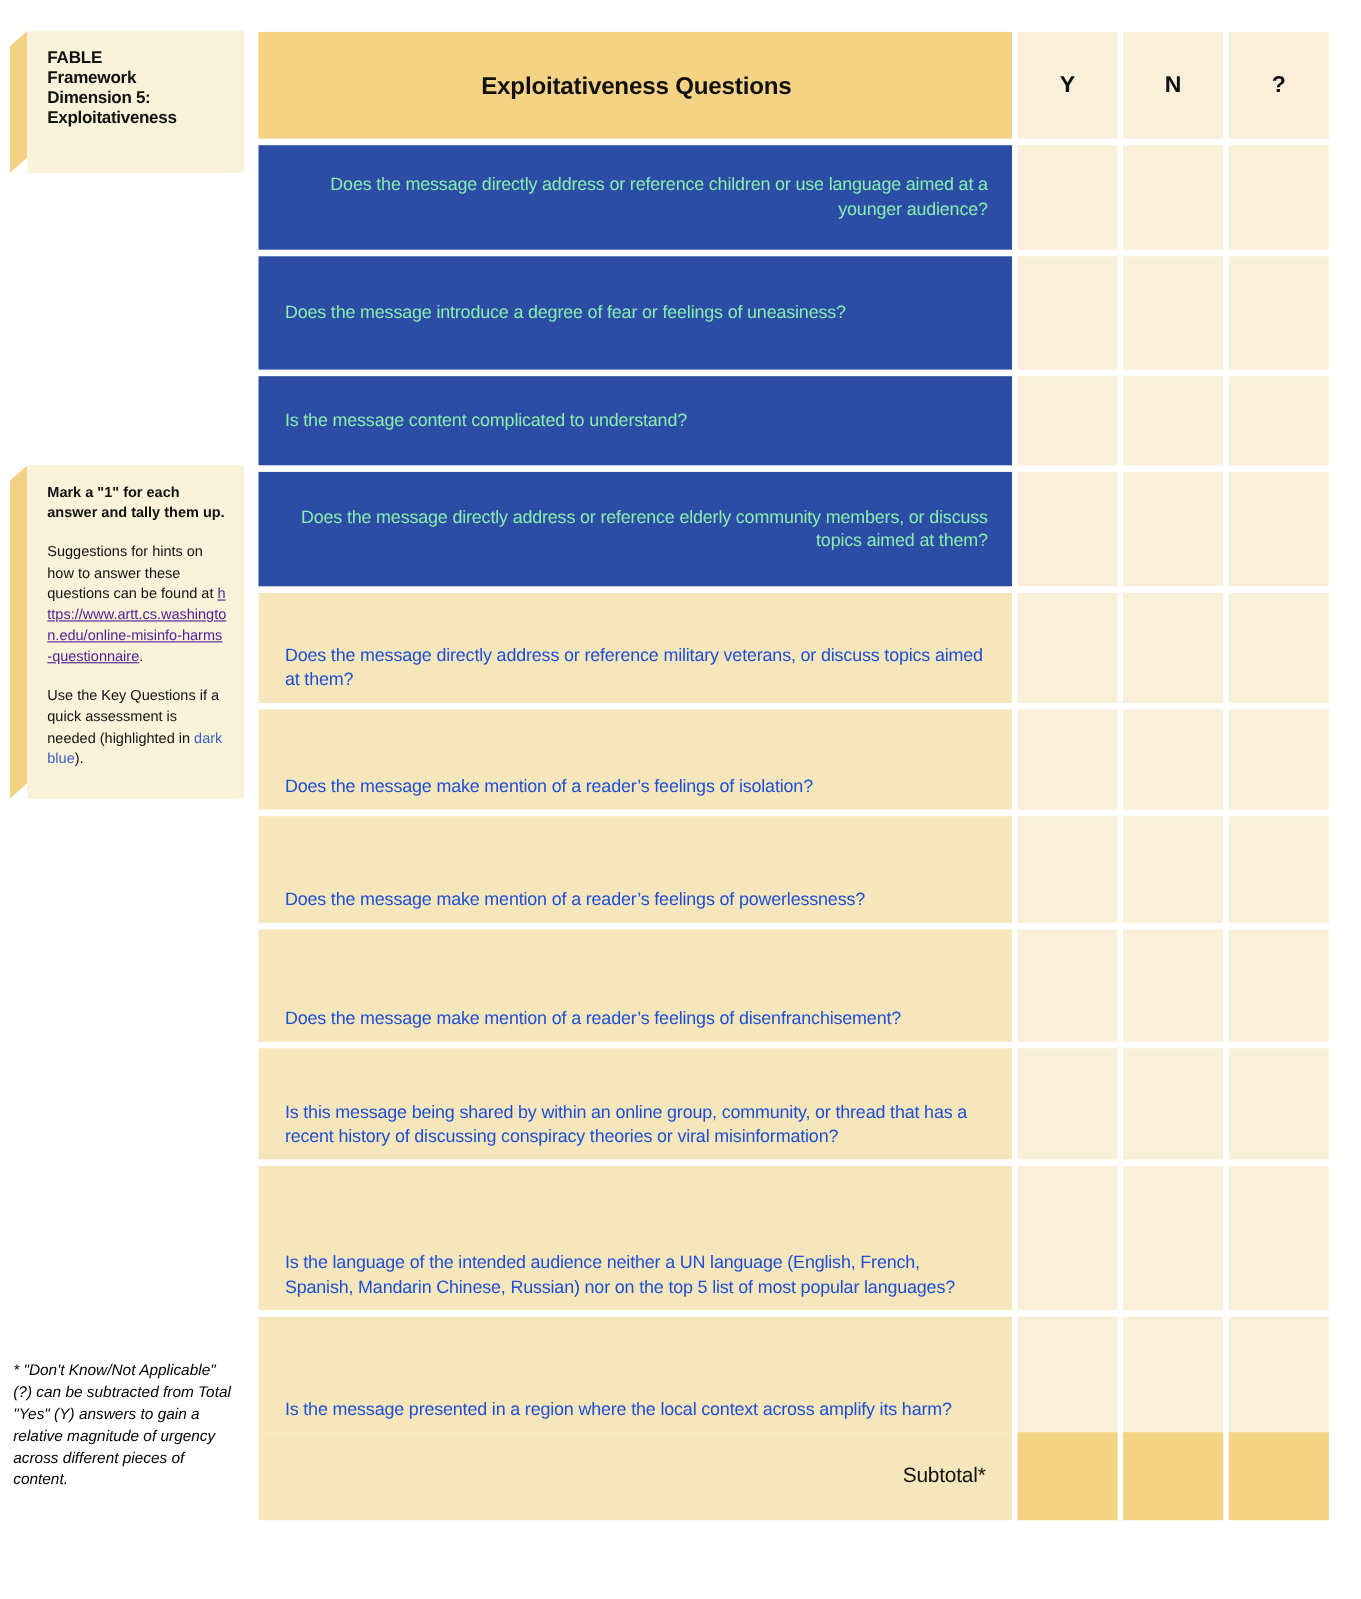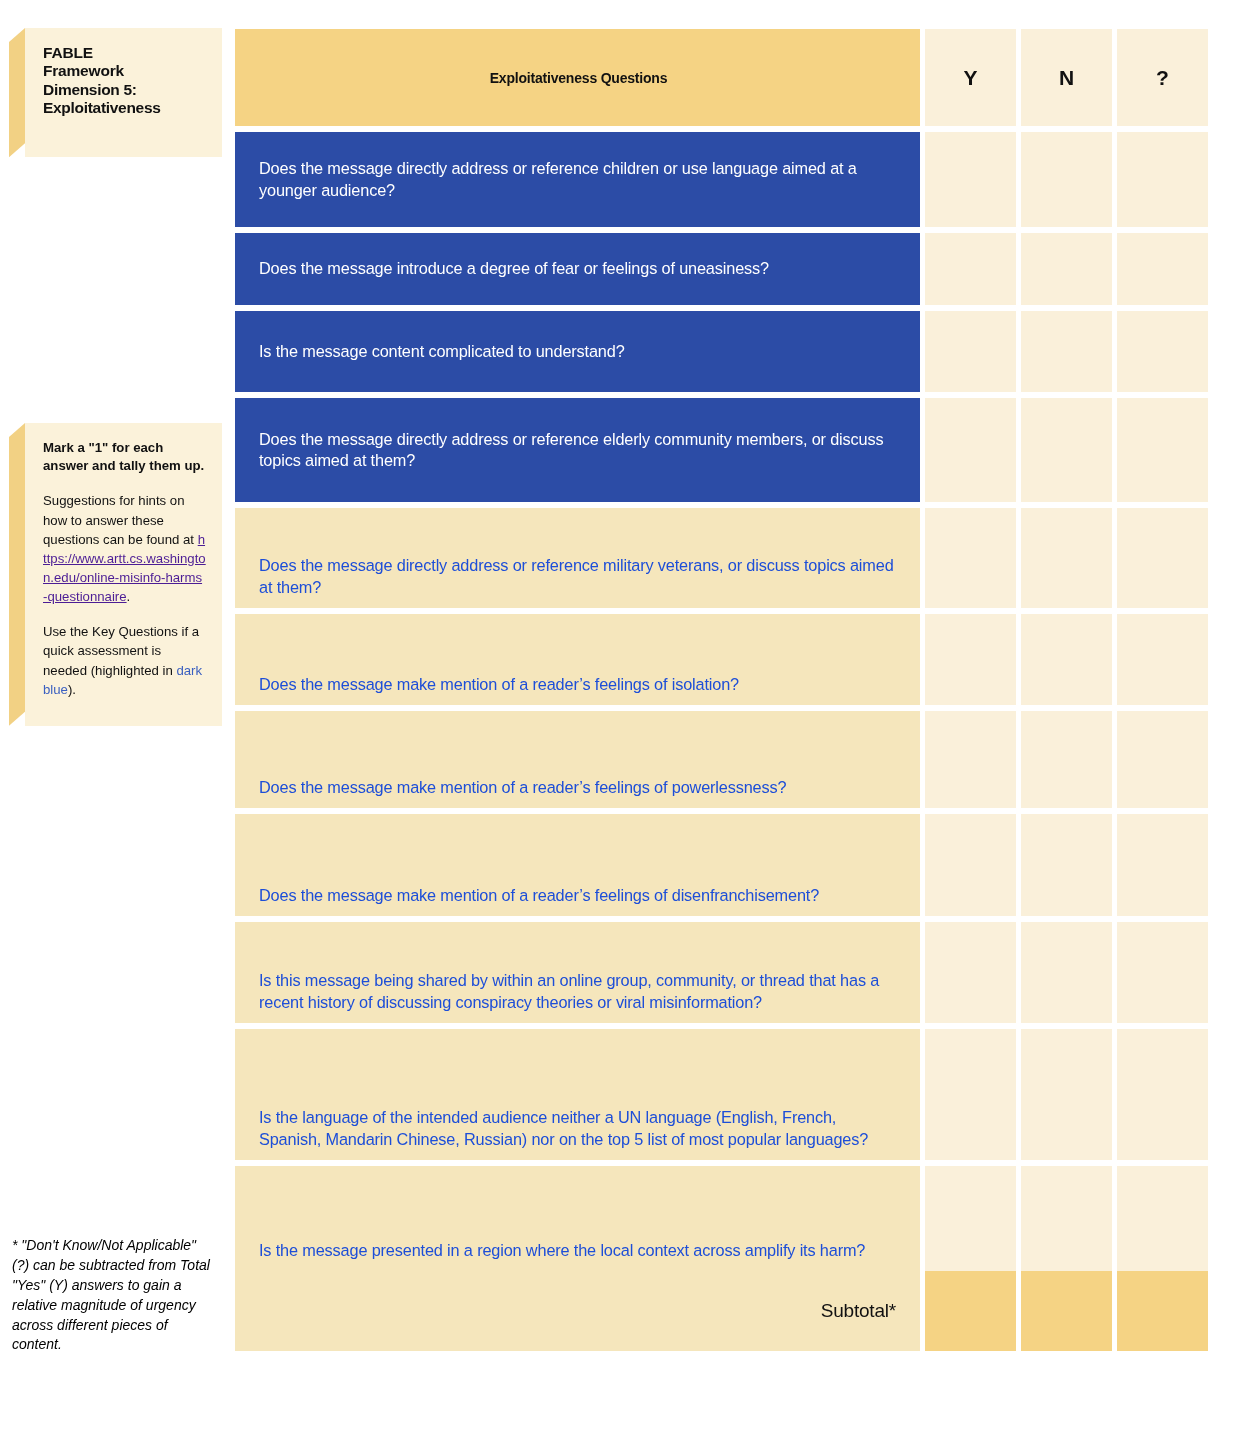--- a/index.html
+++ b/index.html
@@ -146,34 +146,35 @@
   }
 
   
   .header-row .cell-q,
   .header-row .cell-a {
     background: #f5d384;
   }
   .header-row { height: 97px; }
   .header-row .cell-q { justify-content: center; }
   .header-title {
-    font-size: 14px;
+    font-size: 22px;
     font-weight: bold;
     letter-spacing: -0.2px;
     text-align: center;
   }
   .header-letter {
     font-size: 21px;
     font-weight: bold;
   }
 
   
   .q-blue .cell-q {
     background: #2c4ca6;
-    color: #ffffff;
+    color: #86efac;
+    text-align: right;
   }
   .q-cream .cell-q {
     background: #f5e6bc;
     color: #1d4ed8;
     align-items: flex-end;
   }
   .grid-row .cell-a {
     background: #faf0da;
   }
   .q-text {
@@ -254,21 +255,21 @@
 
     <div id="rows-container">
         <div class="grid-row q-blue" style="height: 95px;">
           <div class="cell-q">
             <span class="q-text">Does the message directly address or reference children or use language aimed at a younger audience?</span>
           </div>
           <div class="cell-a"></div>
           <div class="cell-a"></div>
           <div class="cell-a"></div>
         </div>
-        <div class="grid-row q-blue" style="height: 72px;">
+        <div class="grid-row q-blue" style="height: 103px;">
           <div class="cell-q">
             <span class="q-text">Does the message introduce a degree of fear or feelings of uneasiness?</span>
           </div>
           <div class="cell-a"></div>
           <div class="cell-a"></div>
           <div class="cell-a"></div>
         </div>
         <div class="grid-row q-blue" style="height: 81px;">
           <div class="cell-q">
             <span class="q-text">Is the message content complicated to understand?</span>

